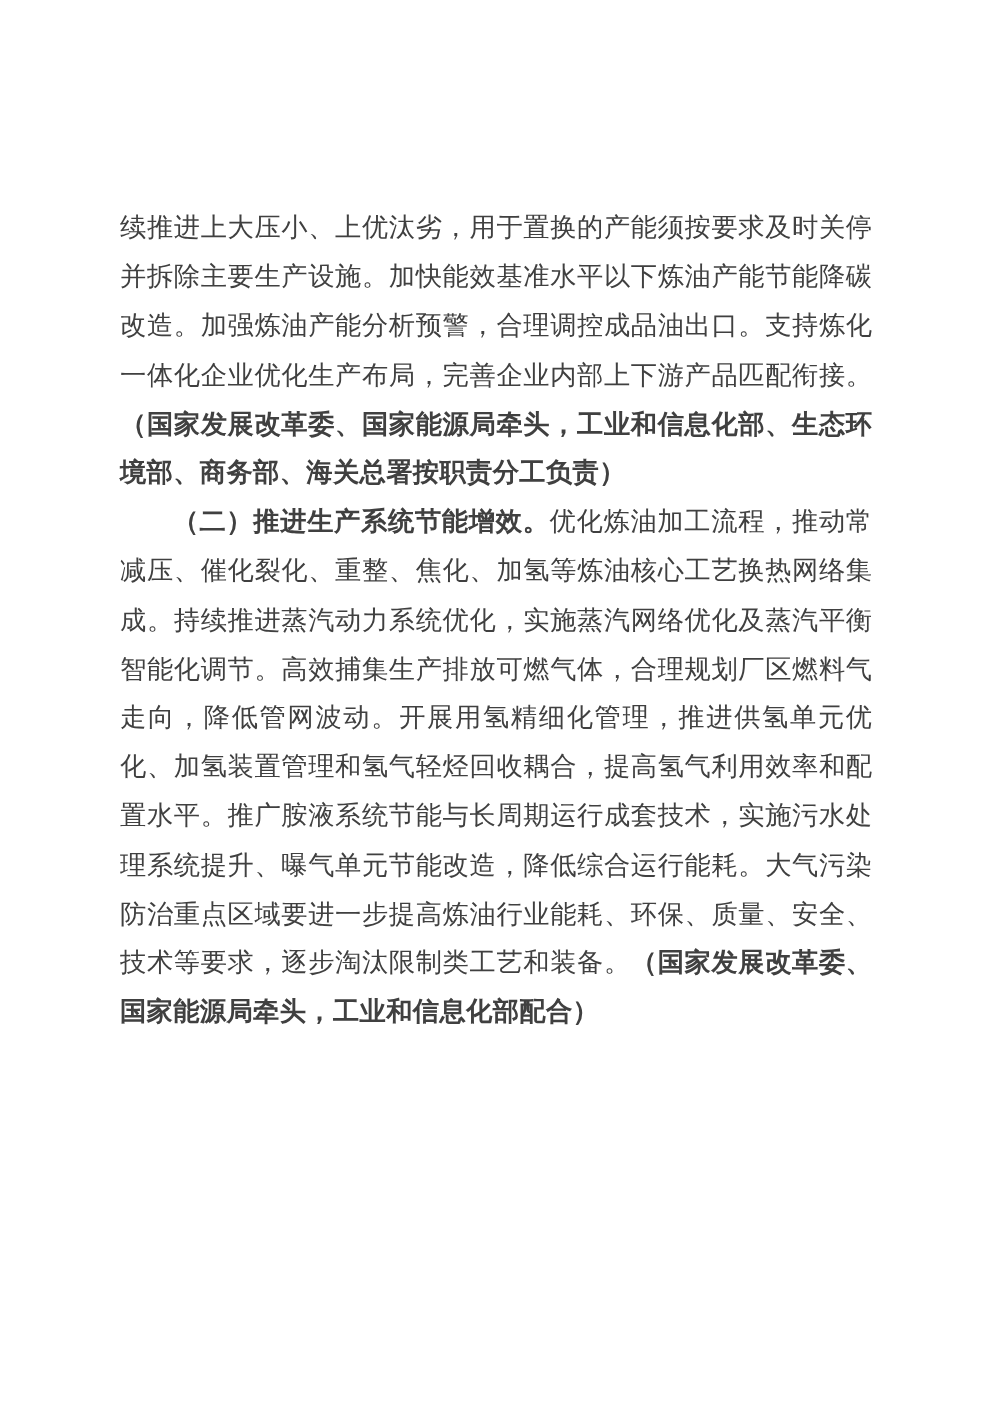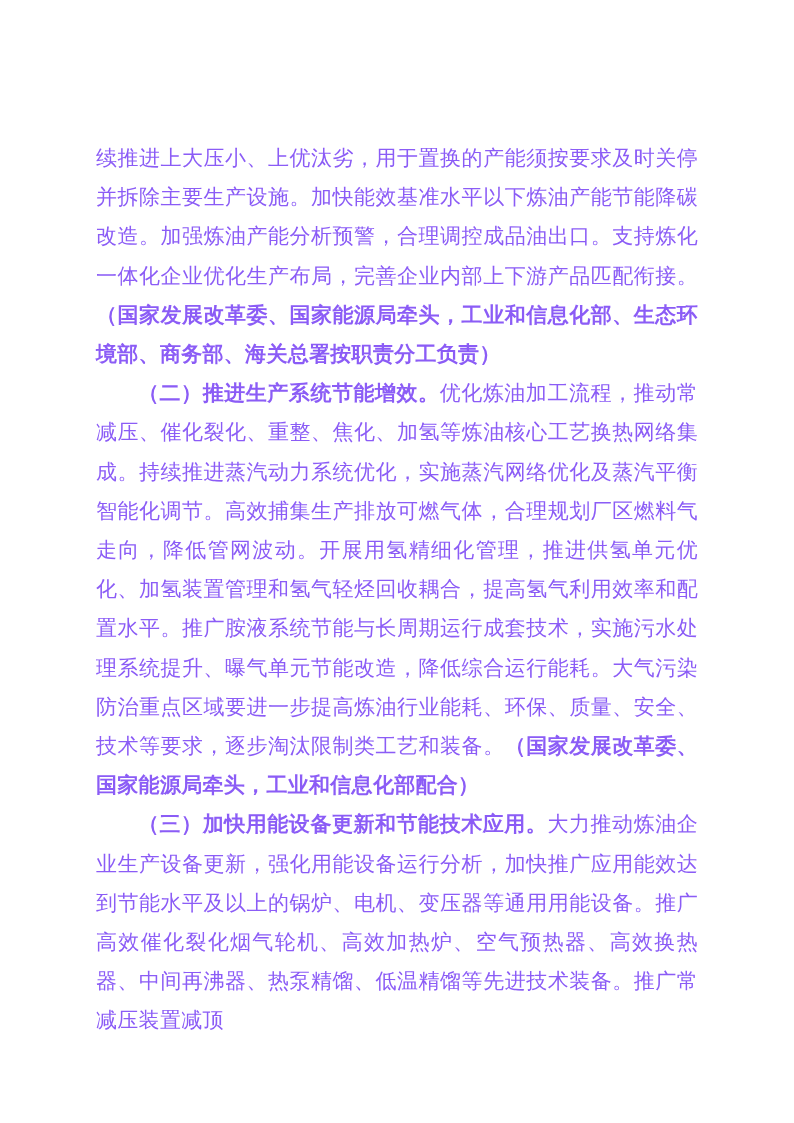--- a/index.html
+++ b/index.html
@@ -41,18 +41,17 @@
     font-weight: 400;
   }
   .seg.bold {
     font-weight: 700;
   }
 </style>
 </head>
 <body style="background: rgb(255, 255, 255);">
 
 <div class="page">
-  <div class="doc-body" style="color: #8b5cf6;">
+  <div class="doc-body" style="color: #404040; margin-top: 24px;">
       <p class="para"><span class="seg">续推进上大压小、上优汰劣，用于置换的产能须按要求及时关停并拆除主要生产设施。加快能效基准水平以下炼油产能节能降碳改造。加强炼油产能分析预警，合理调控成品油出口。支持炼化一体化企业优化生产布局，完善企业内部上下游产品匹配衔接。</span><span class="seg bold">（国家发展改革委、国家能源局牵头，工业和信息化部、生态环境部、商务部、海关总署按职责分工负责）</span></p>
       <p class="para indent"><span class="seg bold">（二）推进生产系统节能增效。</span><span class="seg">优化炼油加工流程，推动常减压、催化裂化、重整、焦化、加氢等炼油核心工艺换热网络集成。持续推进蒸汽动力系统优化，实施蒸汽网络优化及蒸汽平衡智能化调节。高效捕集生产排放可燃气体，合理规划厂区燃料气走向，降低管网波动。开展用氢精细化管理，推进供氢单元优化、加氢装置管理和氢气轻烃回收耦合，提高氢气利用效率和配置水平。推广胺液系统节能与长周期运行成套技术，实施污水处理系统提升、曝气单元节能改造，降低综合运行能耗。大气污染防治重点区域要进一步提高炼油行业能耗、环保、质量、安全、技术等要求，逐步淘汰限制类工艺和装备。</span><span class="seg bold">（国家发展改革委、国家能源局牵头，工业和信息化部配合）</span></p>
-      <p class="para indent"><span class="seg bold">（三）加快用能设备更新和节能技术应用。</span><span class="seg">大力推动炼油企业生产设备更新，强化用能设备运行分析，加快推广应用能效达到节能水平及以上的锅炉、电机、变压器等通用用能设备。推广高效催化裂化烟气轮机、高效加热炉、空气预热器、高效换热器、中间再沸器、热泵精馏、低温精馏等先进技术装备。推广常减压装置减顶</span></p>
     </div>
 </div>
 
 </body></html>

